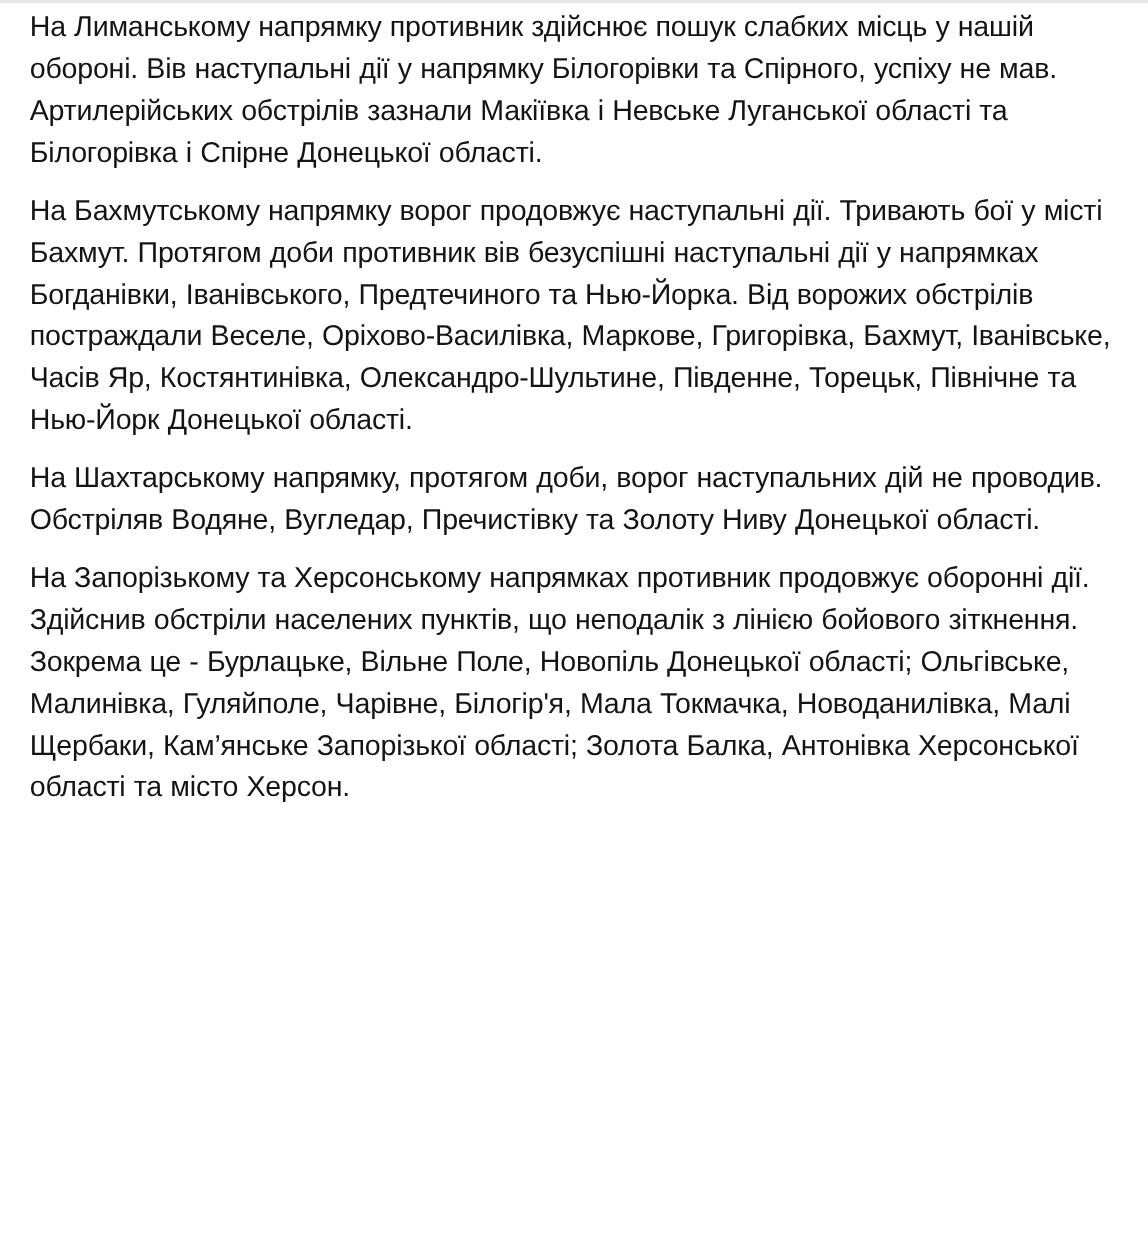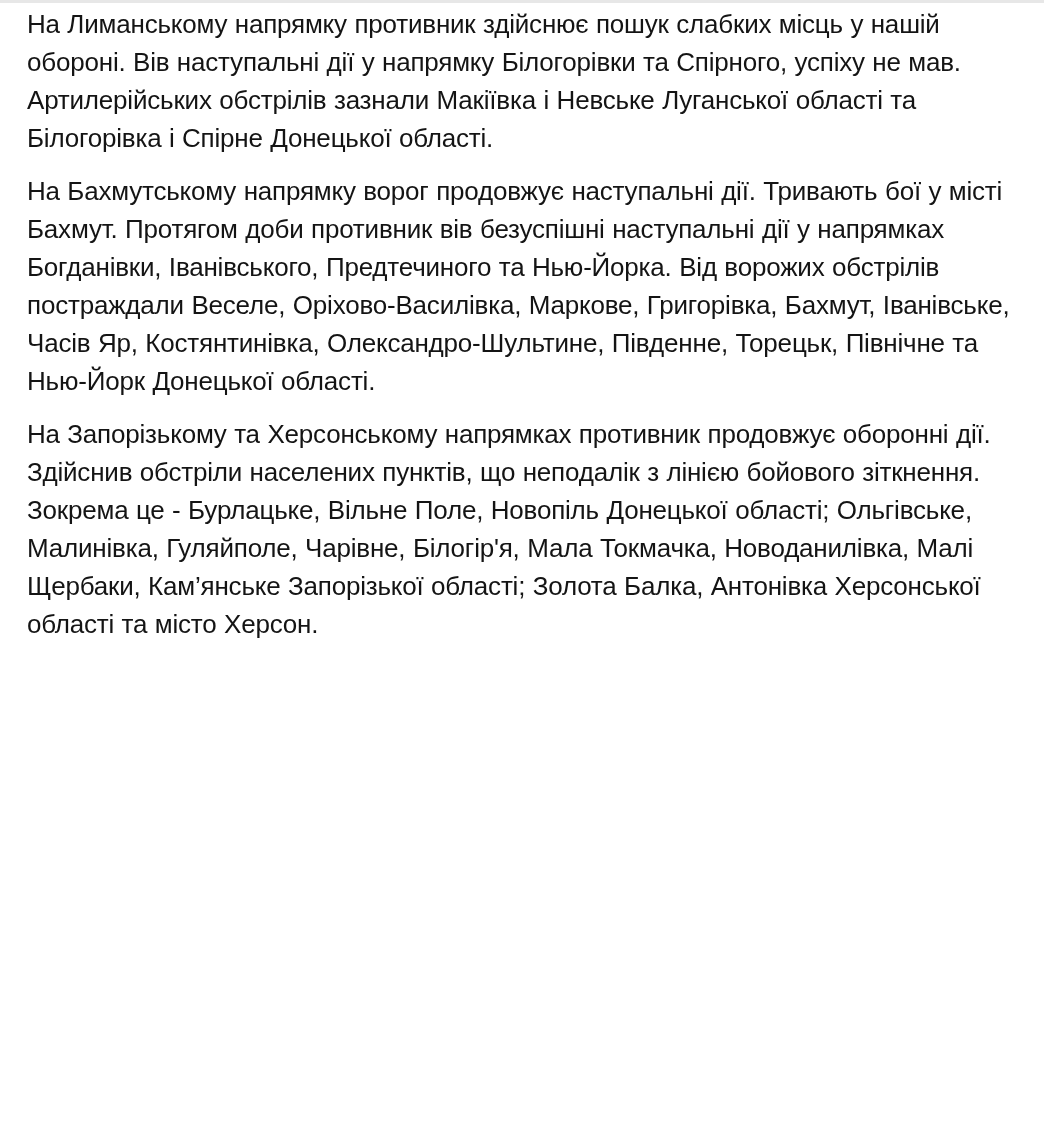--- a/index.html
+++ b/index.html
@@ -39,15 +39,16 @@
   }
 </style>
 </head>
 <body>
 
 <div class="page" style="background: rgb(255, 255, 255);">
   <div class="top-strip" style="background: rgb(231, 231, 231);"></div>
   <div class="report" style="color: rgb(20, 20, 20);">
     <p>На Лиманському напрямку противник здійснює пошук слабких місць у нашій обороні. Вів наступальні дії у напрямку Білогорівки та Спірного, успіху не мав. Артилерійських обстрілів зазнали Макіївка і Невське Луганської області та Білогорівка і Спірне Донецької області.</p>
     <p>На Бахмутському напрямку ворог продовжує наступальні дії. Тривають бої у місті Бахмут. Протягом доби противник вів безуспішні наступальні дії у напрямках Богданівки, Іванівського, Предтечиного та Нью-Йорка. Від ворожих обстрілів постраждали Веселе, Оріхово-Василівка, Маркове, Григорівка, Бахмут, Іванівське, Часів Яр, Костянтинівка, Олександро-Шультине, Південне, Торецьк, Північне та Нью-Йорк Донецької області.</p>
+    <p>На Шахтарському напрямку, протягом доби, ворог наступальних дій не проводив. Обстріляв Водяне, Вугледар, Пречистівку та Золоту Ниву Донецької області.</p>
     <p>На Запорізькому та Херсонському напрямках противник продовжує оборонні дії. Здійснив обстріли населених пунктів, що неподалік з лінією бойового зіткнення. Зокрема це - Бурлацьке, Вільне Поле, Новопіль Донецької області; Ольгівське,  Малинівка, Гуляйполе, Чарівне, Білогір'я, Мала Токмачка, Новоданилівка, Малі Щербаки, Кам’янське Запорізької області; Золота Балка, Антонівка Херсонської області та місто Херсон.</p>
   </div>
 </div>
 
 </body></html>

